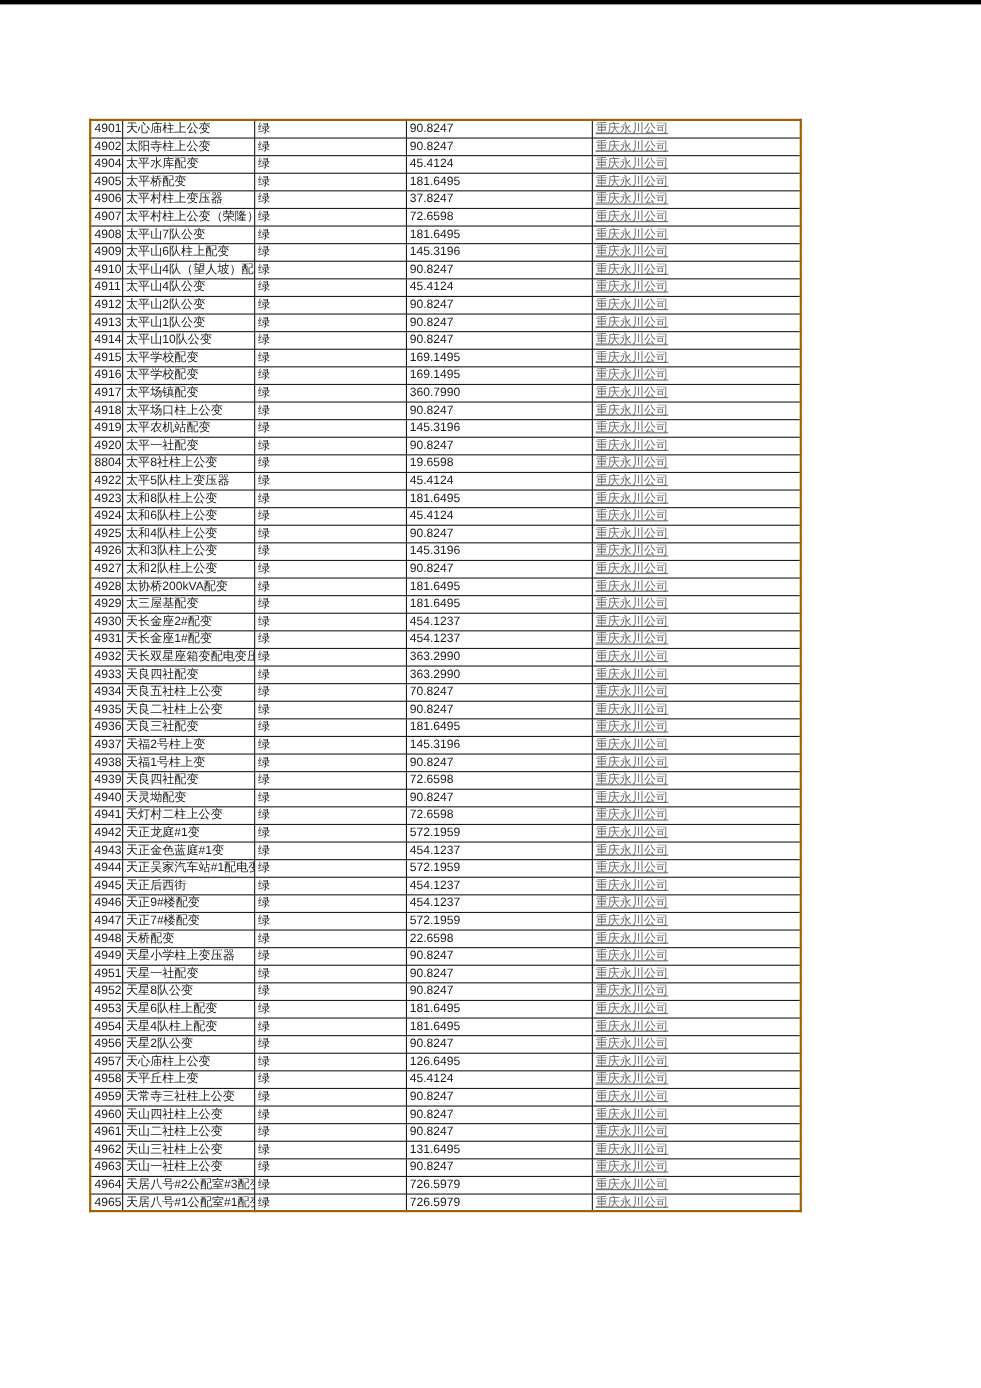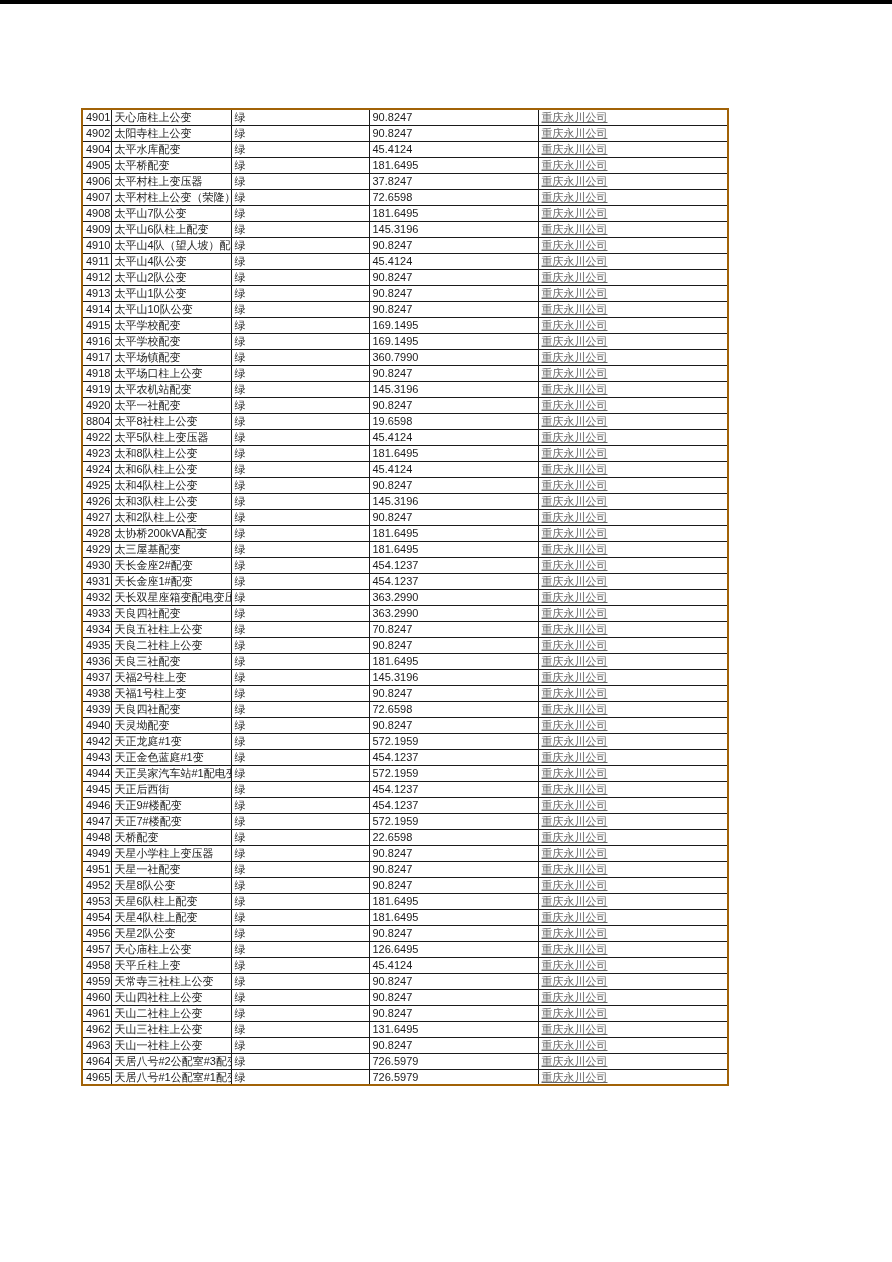--- a/index.html
+++ b/index.html
@@ -319,20 +319,27 @@
         <td class="cell-company col-company"><span>重庆永川公司</span></td>
       </tr>
       <tr>
         <td class="cell-id col-id">4940</td>
         <td class="cell-name col-name">天灵坳配变</td>
         <td class="cell-status col-status">绿</td>
         <td class="cell-value col-value">90.8247</td>
         <td class="cell-company col-company"><span>重庆永川公司</span></td>
       </tr>
       <tr>
+        <td class="cell-id col-id">4941</td>
+        <td class="cell-name col-name">天灯村二柱上公变</td>
+        <td class="cell-status col-status">绿</td>
+        <td class="cell-value col-value">72.6598</td>
+        <td class="cell-company col-company"><span>重庆永川公司</span></td>
+      </tr>
+      <tr>
         <td class="cell-id col-id">4942</td>
         <td class="cell-name col-name">天正龙庭#1变</td>
         <td class="cell-status col-status">绿</td>
         <td class="cell-value col-value">572.1959</td>
         <td class="cell-company col-company"><span>重庆永川公司</span></td>
       </tr>
       <tr>
         <td class="cell-id col-id">4943</td>
         <td class="cell-name col-name">天正金色蓝庭#1变</td>
         <td class="cell-status col-status">绿</td>

